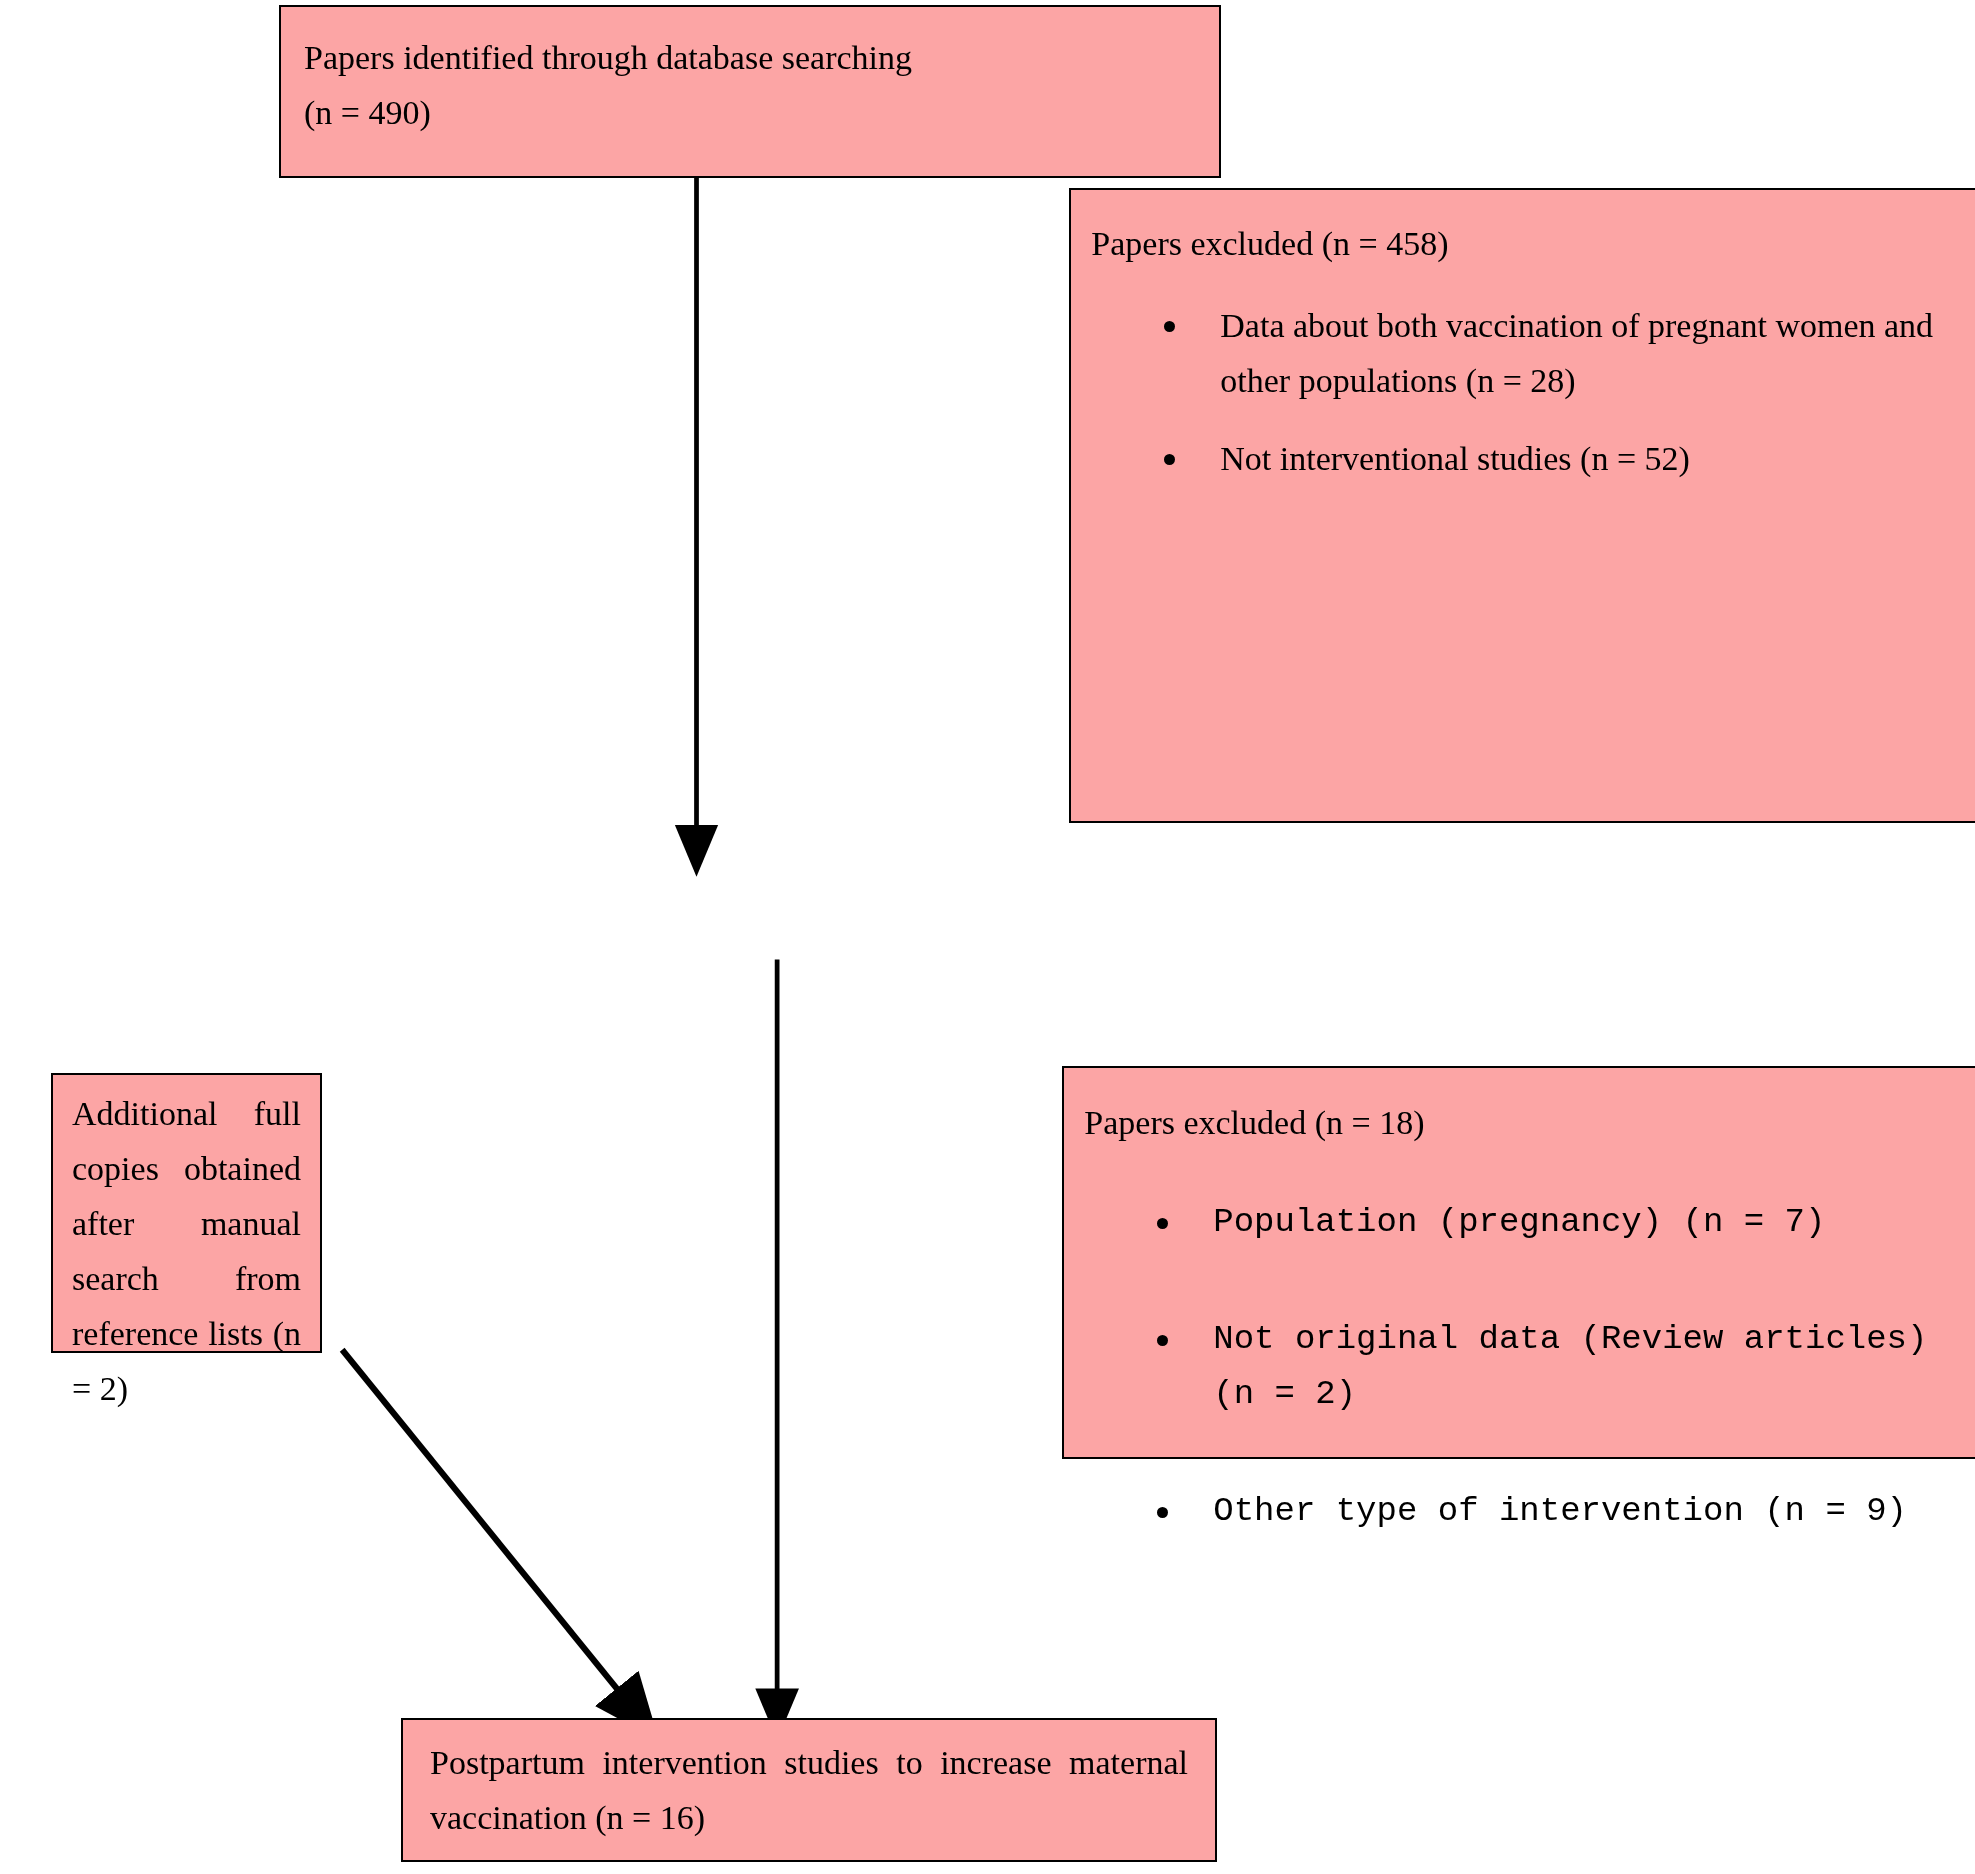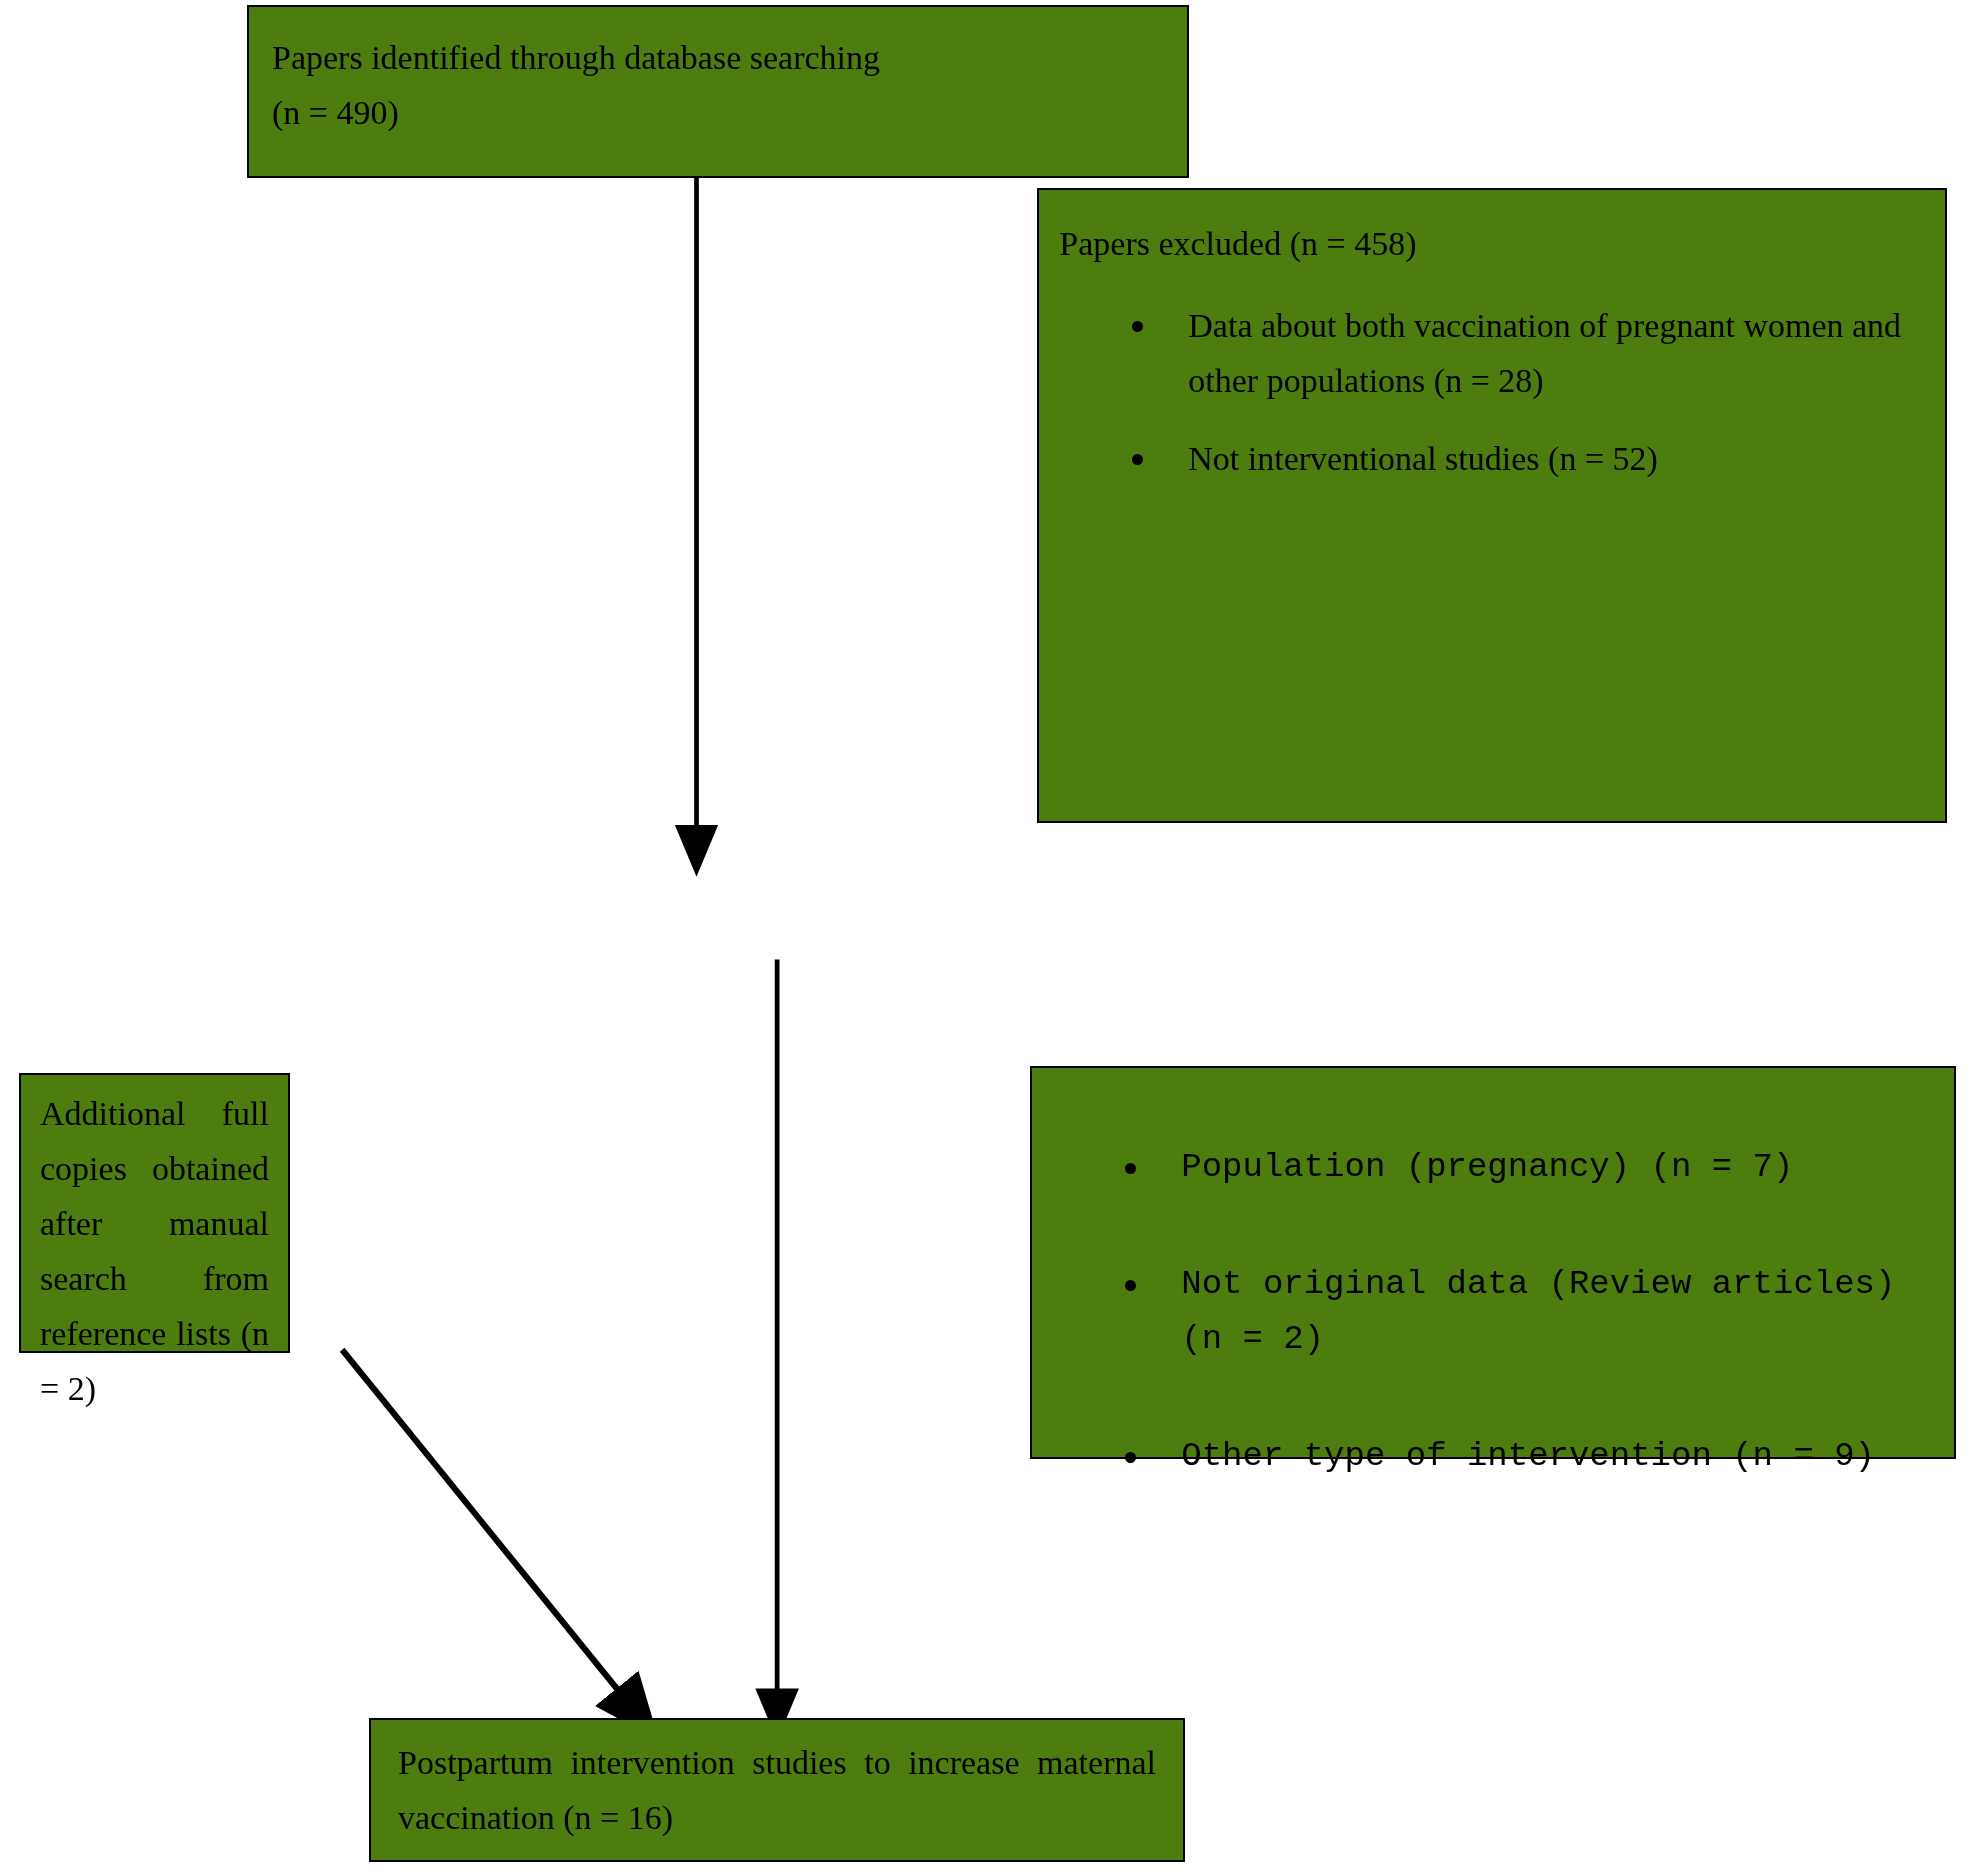--- a/index.html
+++ b/index.html
@@ -13,22 +13,23 @@
     height: 1875px;
     background: #ffffff;
     font-family: "Liberation Serif", "DejaVu Serif", serif;
     color: #000000;
     overflow: hidden;
   }
   .box {
     position: absolute;
     box-sizing: border-box;
     border: 2.7px solid #000000;
-    background: #4d7c0f;
+    background: #fca5a5;
     padding: 17.6px 23px;
+    margin-left: 32px;
   }
   .box p {
     margin: 0;
     font-size: 34px;
     line-height: 1.62;
     color: #000;
   }
   .justify p { text-align: justify; text-align-last: left; }
   .bullets {
     list-style: none;
@@ -100,20 +101,21 @@
       </li>
     </ul>
   </div>
 
 
   <div class="box justify" style="left:19px; top:1073px; width:271px; height:280px; padding:11px 19px;">
     <p>Additional full copies obtained after manual search from reference lists (n = 2)</p>
   </div>
 
   <div class="box" style="left:1030px; top:1066px; width:926px; height:393px; padding:27px 20.3px 0 20.3px;">
+    <p>Papers excluded (n = 18)</p>
     <ul class="bullets b-bot">
       <li>
         <span class="bullet-dot"></span>
         <span>Population (pregnancy) (n = 7)</span>
       </li>
       <li>
         <span class="bullet-dot"></span>
         <span>Not original data (Review articles) (n = 2)</span>
       </li>
       <li>

